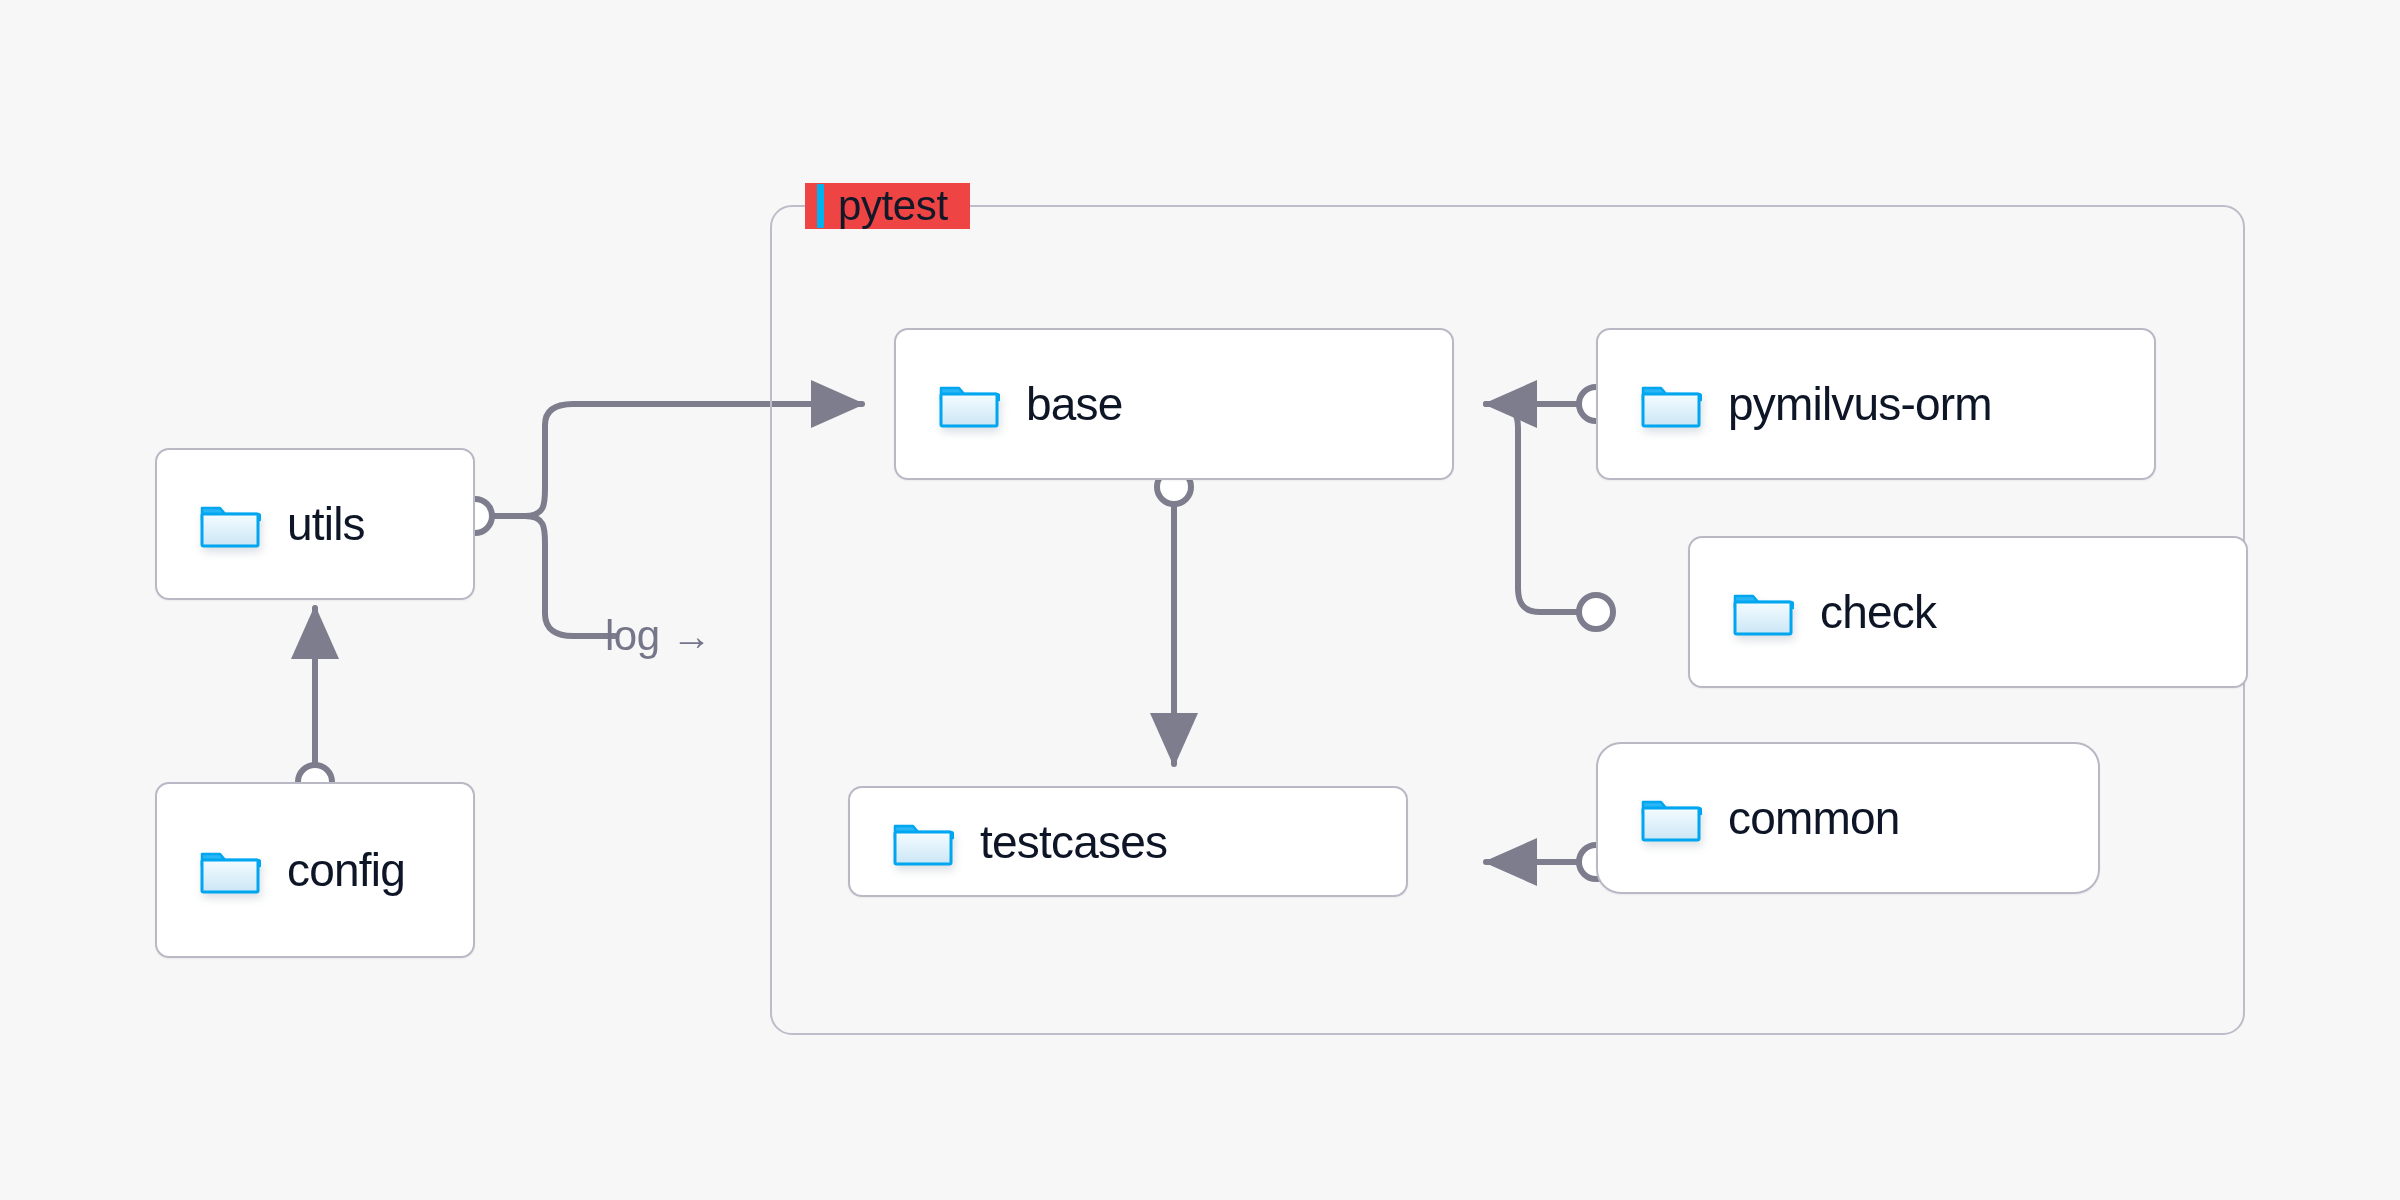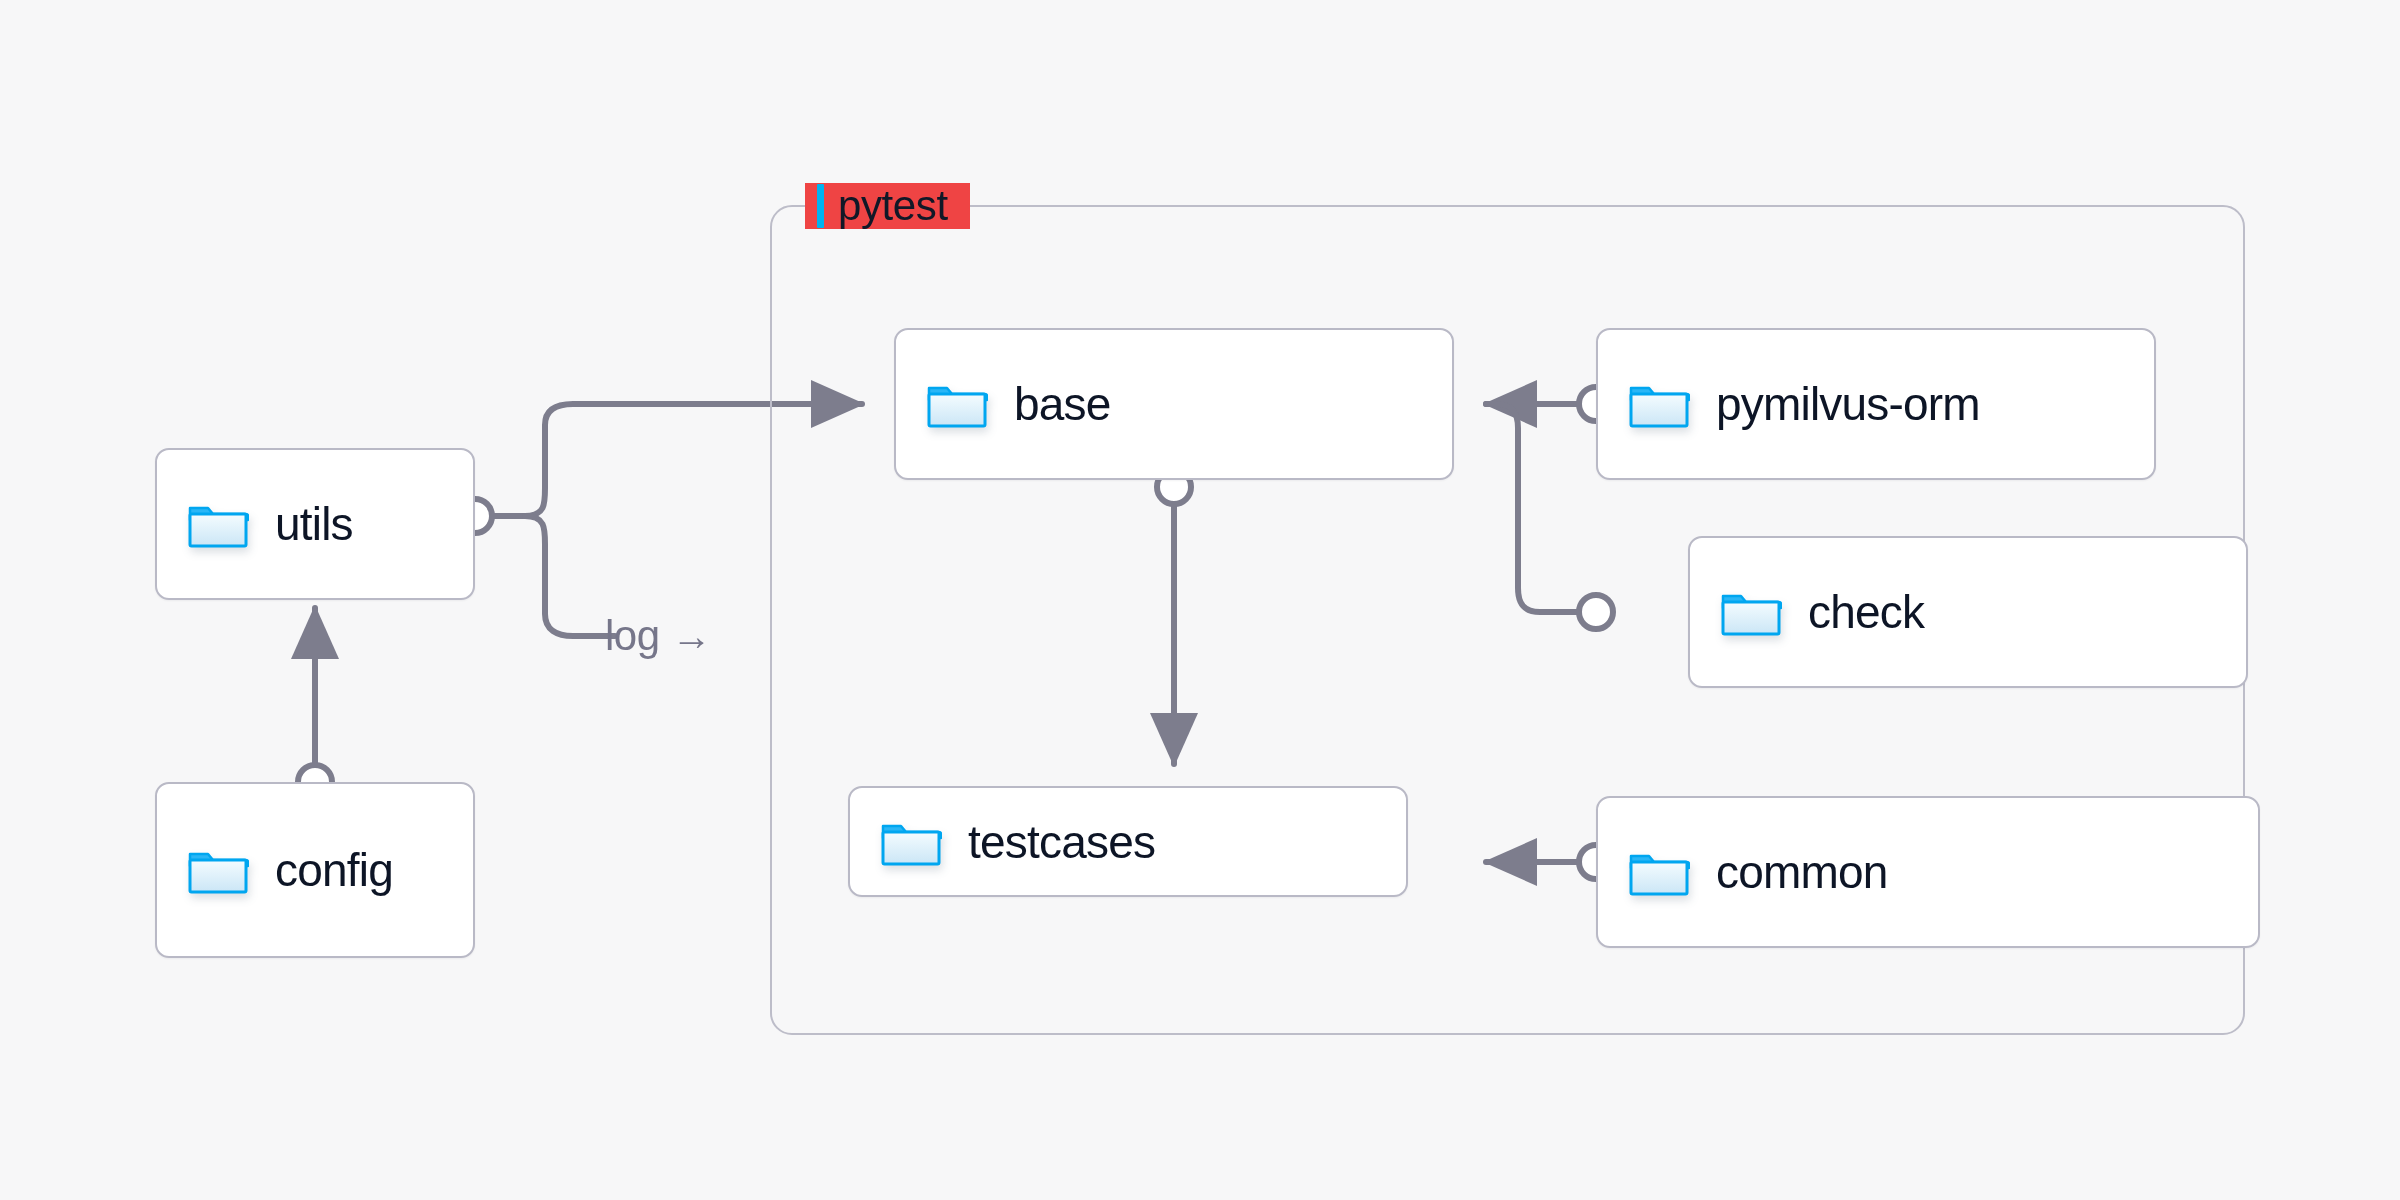--- a/index.html
+++ b/index.html
@@ -71,21 +71,21 @@
     border-radius: 14px;
     box-sizing: border-box;
     display: flex;
     align-items: center;
     box-shadow: 0 1px 2px rgba(18,22,48,0.05);
   }
   .node-inner {
     display: flex;
     align-items: center;
     gap: 26px;
-    padding-left: 30px;
+    padding-left: 42px;
   }
   .folder-icon {
     width: 62px;
     height: 50px;
     flex: none;
     display: block;
     filter: drop-shadow(2px 5px 4px rgba(40,60,90,0.16));
   }
   .node-label {
     font-size: 46px;
@@ -219,21 +219,21 @@
   <div class="node" style="left:1688px; top:536px; width:560px; height:152px;">
     <div class="node-inner">
       <svg class="folder-icon" viewBox="0 0 62 50" xmlns="http://www.w3.org/2000/svg">
         <path d="M3 9 h18 l5 6 h33 a2 2 0 0 1 2 2 v4 H3 z" fill="#29b6f6" stroke="#00a6f0" stroke-width="2.5" stroke-linejoin="round"></path>
         <rect x="3" y="15" width="56" height="32" rx="1.5" fill="url(#folderGrad)" stroke="#00a6f0" stroke-width="3"></rect>
       </svg>
       <span class="node-label">check</span>
     </div>
   </div>
 
-  <div class="node" style="left:1596px; top:796px; width:664px; height:152px;">
+  <div class="node" style="left:1596px; top:742px; width:504px; height:152px;border-radius:25px;">
     <div class="node-inner">
       <svg class="folder-icon" viewBox="0 0 62 50" xmlns="http://www.w3.org/2000/svg">
         <path d="M3 9 h18 l5 6 h33 a2 2 0 0 1 2 2 v4 H3 z" fill="#29b6f6" stroke="#00a6f0" stroke-width="2.5" stroke-linejoin="round"></path>
         <rect x="3" y="15" width="56" height="32" rx="1.5" fill="url(#folderGrad)" stroke="#00a6f0" stroke-width="3"></rect>
       </svg>
       <span class="node-label">common</span>
     </div>
   </div>
 
   <div class="edge-label" style="left:605px; top:615px;">

